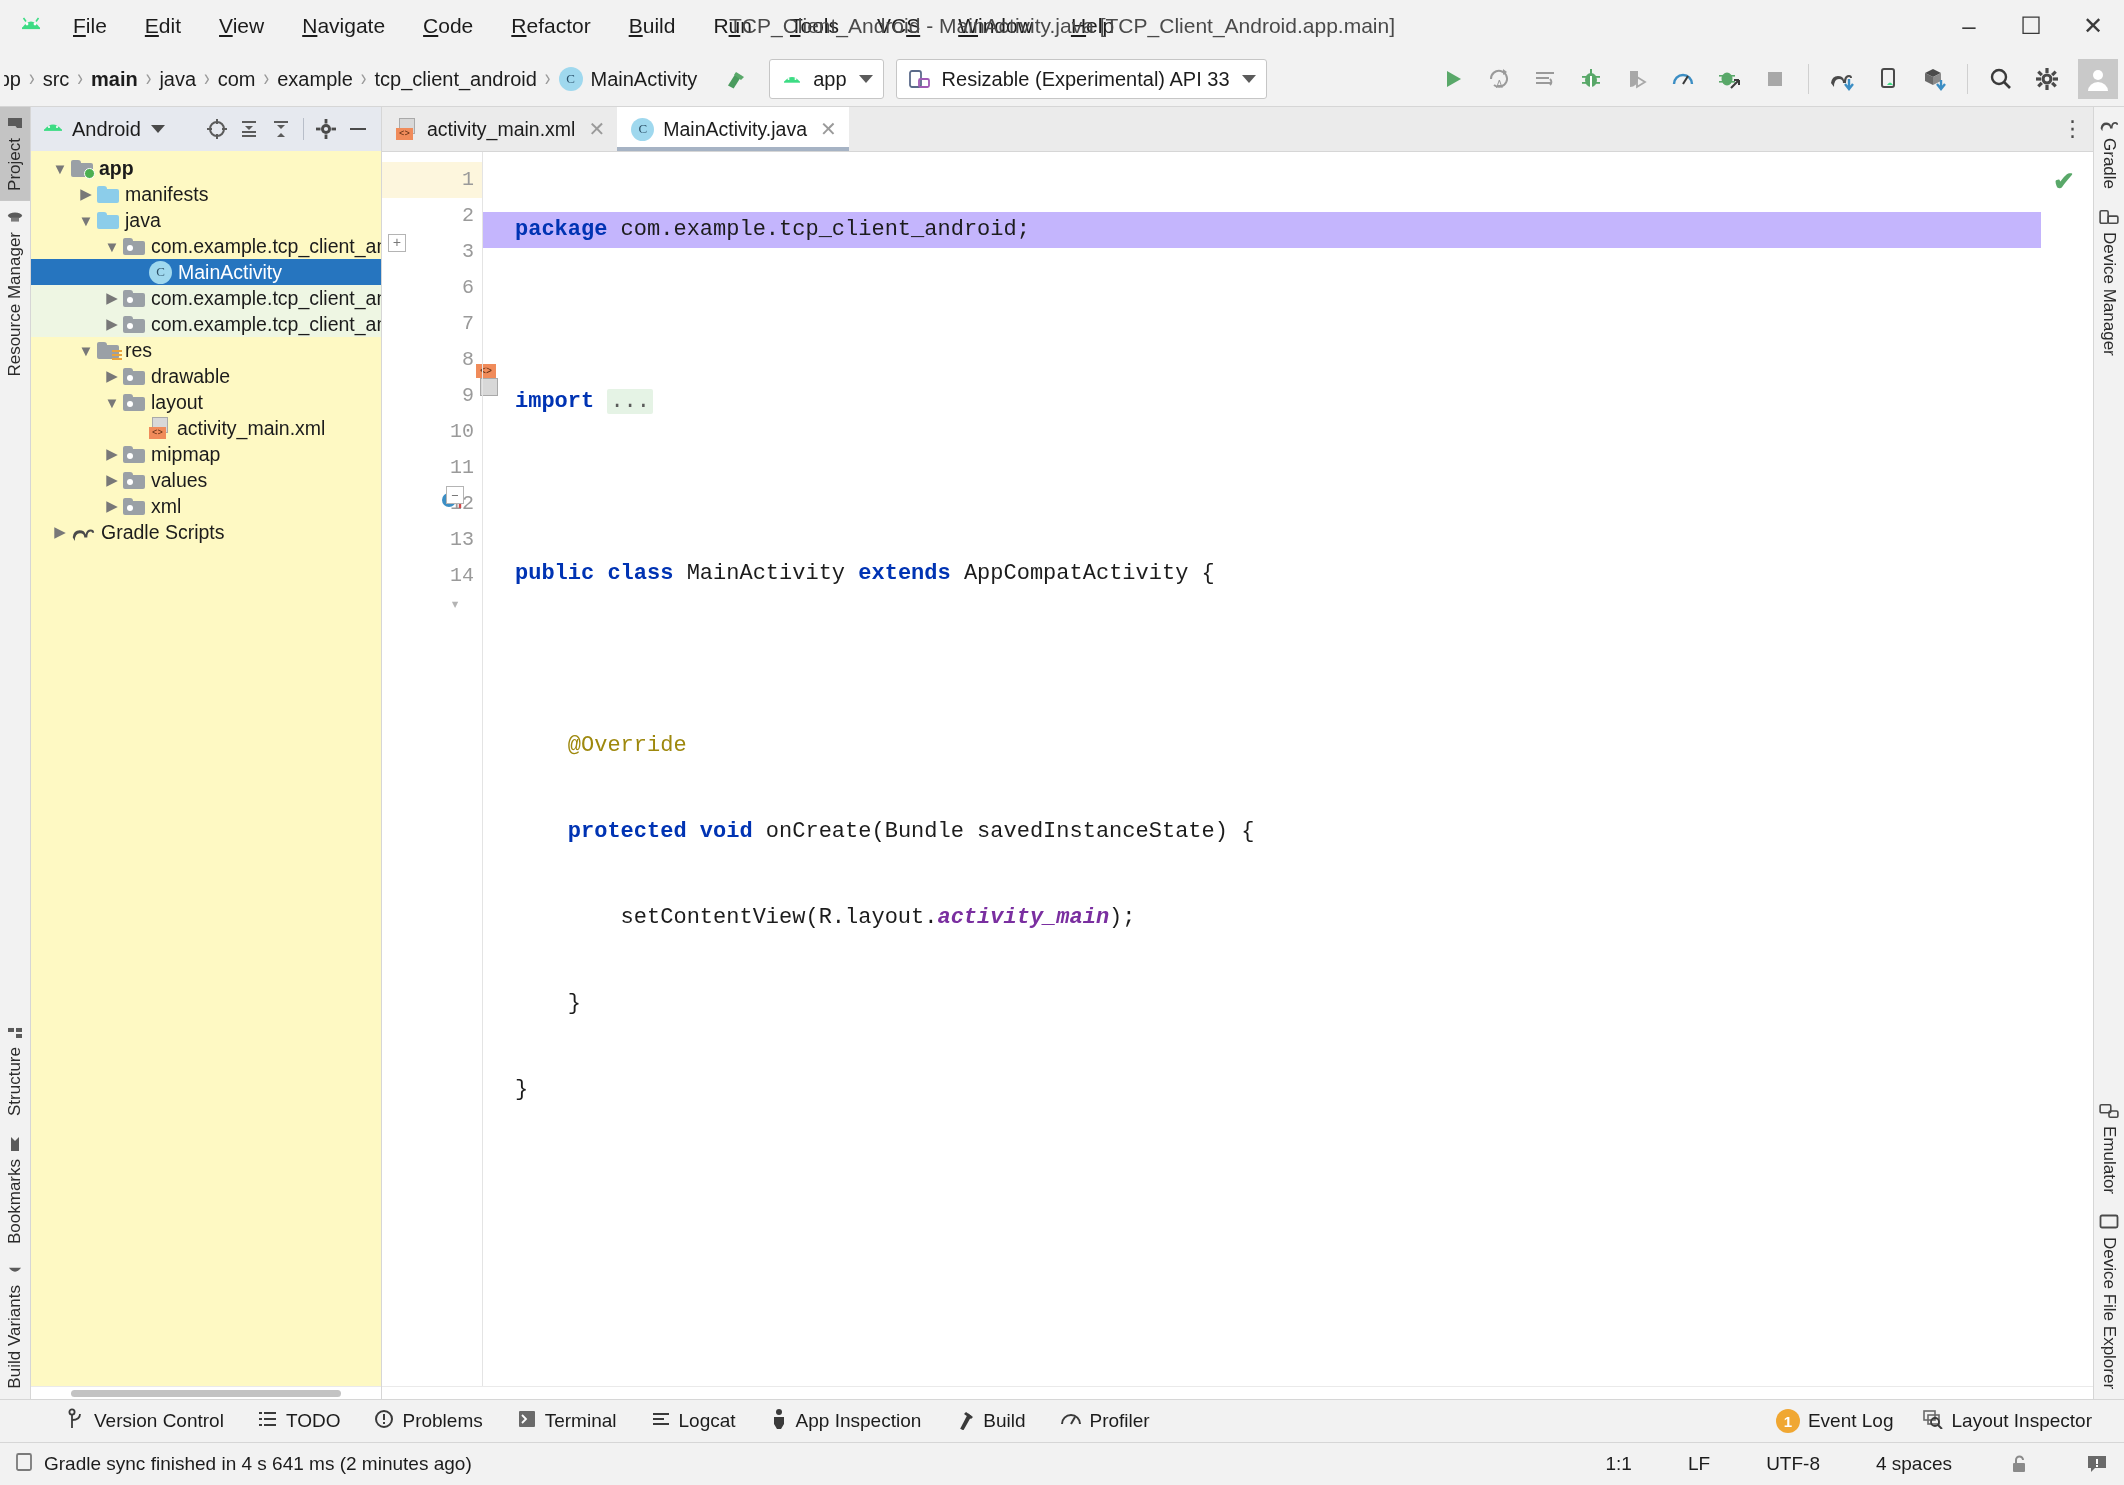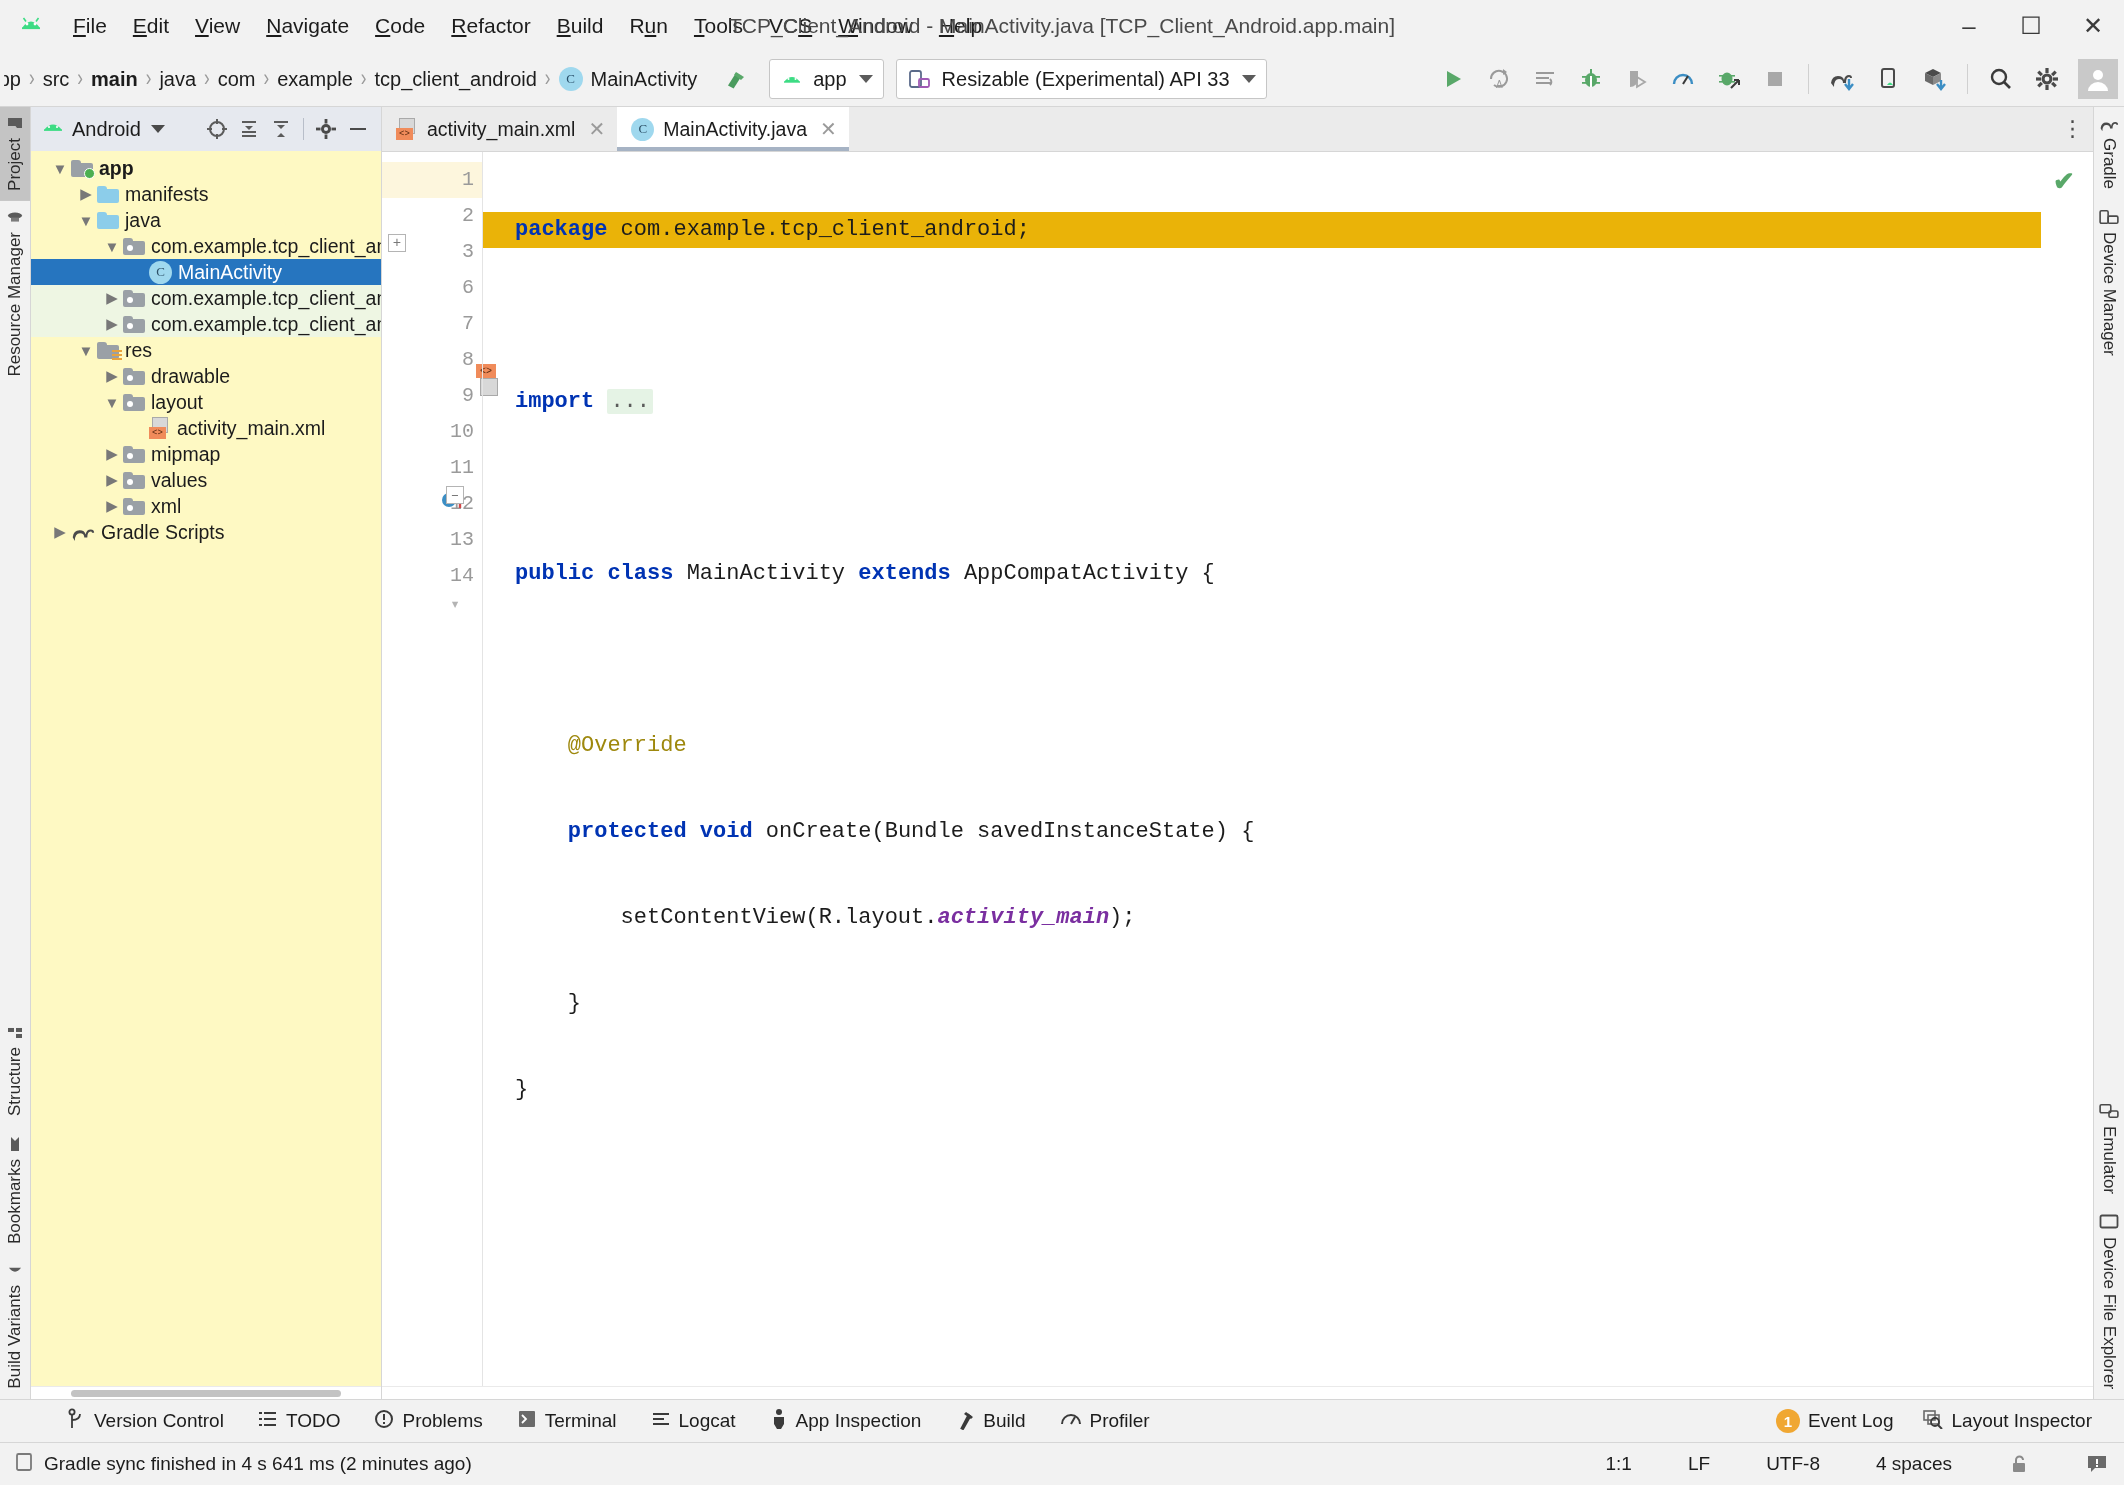--- a/index.html
+++ b/index.html
@@ -37,21 +37,21 @@
     width: 34px;
     height: 34px;
     margin-left: 14px;
     margin-right: 12px;
     position: relative;
     flex: 0 0 auto;
   }
   .menu-items {
     display: flex;
     align-items: center;
-    gap: 0px;
+    gap: 12px;
   }
   .menu-item {
     padding: 4px 13px;
     font-size: 21px;
     color: #1c1c1c;
     cursor: default;
     white-space: nowrap;
   }
   .menu-item u { text-decoration: underline; }
   .win-title {
@@ -422,21 +422,21 @@
     border-left: 1px solid #e4e4e4;
     padding-left: 10px;
     overflow: hidden;
     white-space: pre;
   }
   .cline {
     height: 36px;
     line-height: 36px;
     padding-left: 22px;
   }
-  .cline.hl { background: #eab308; margin-left: -11px; padding-left: 33px; }
+  .cline.hl { background: #c4b5fd; margin-left: -11px; padding-left: 33px; }
   .kw { color: #0033b3; font-weight: bold; }
   .anno { color: #9e880d; }
   .fld { color: #7a2fa0; font-style: italic; font-weight: bold; }
   .plain { color: #1c1c1c; }
   .fold-dots {
     background: #e5f3e5;
     color: #5a5a5a;
     padding: 0 3px;
     border-radius: 2px;
   }

